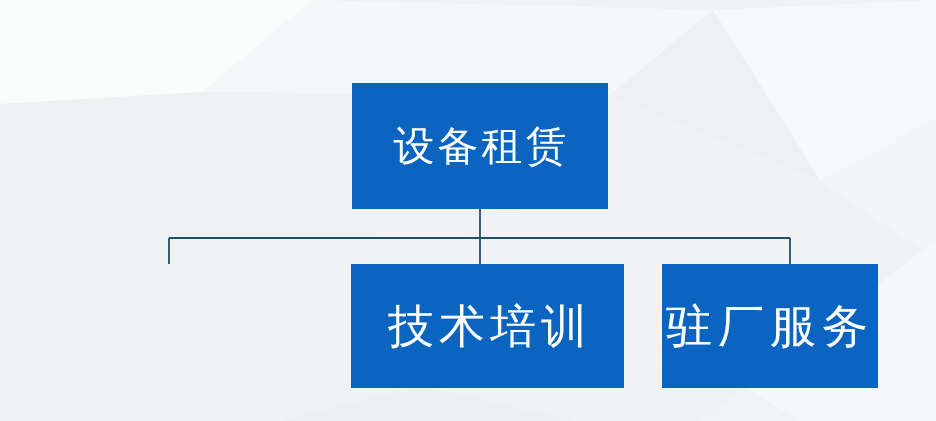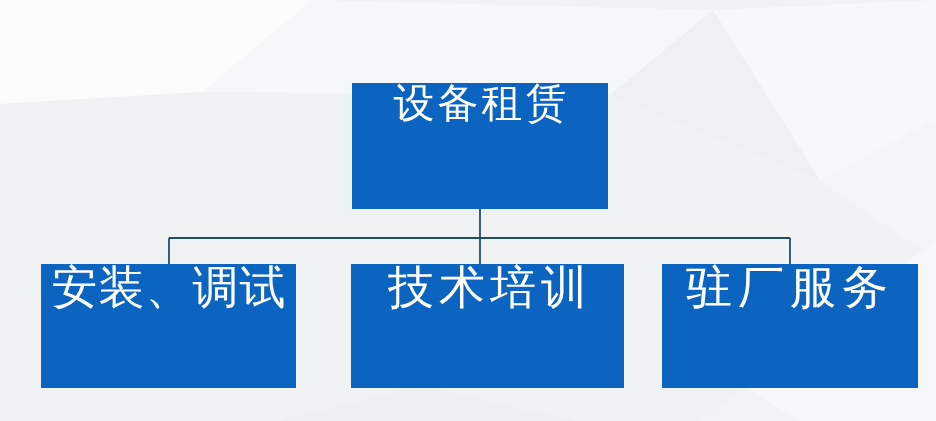--- a/index.html
+++ b/index.html
@@ -25,41 +25,41 @@
     position: absolute;
     left: 0; top: 0;
     width: 936px; height: 421px;
     display: block;
   }
   .node {
     position: absolute;
     background: var(--box-fill);
     color: var(--box-text);
     display: flex;
-    align-items: flex-start;
+    align-items: center;
     justify-content: center;
     text-align: center;
     white-space: nowrap;
     line-height: 1;
   }
   .node-root {
     left: 352px; top: 83px;
     width: 256px; height: 126px;
     font-size: 41px;
     letter-spacing: 3px;
     padding-left: 3px; 
   }
   .node-child {
     top: 264px;
     height: 124px;
     font-size: 46px;
   }
   .node-child-1 { left: 41px;  width: 255px; letter-spacing: 1px; padding-left: 1px; }
   .node-child-2 { left: 351px; width: 273px; letter-spacing: 5px; padding-left: 5px; }
-  .node-child-3 { left: 662px; width: 256px; letter-spacing: 6px; }
+  .node-child-3 { left: 662px; width: 216px; letter-spacing: 6px; }
 </style>
 </head>
 <body>
 
 <div class="canvas">
 
   <svg class="bg-svg" viewBox="0 0 936 421" aria-hidden="true">
     <polygon points="58,0 312,0 203,92 0,104 0,0" fill="#fbfcfc" opacity="0.9"></polygon>
     <polygon points="312,0 713,10 610,95 203,92" fill="#f6f7f8" opacity="0.9"></polygon>
     <polygon points="713,10 936,0 936,120 820,180" fill="#f7f8f9" opacity="0.9"></polygon>
@@ -76,23 +76,20 @@
     <line x1="169" y1="238" x2="790" y2="238" stroke="var(--connector)" stroke-width="1.8"></line>
     <line x1="169" y1="238" x2="169" y2="264" stroke="var(--connector)" stroke-width="1.8"></line>
     <line x1="480" y1="238" x2="480" y2="264" stroke="var(--connector)" stroke-width="1.8"></line>
     <line x1="790" y1="238" x2="790" y2="264" stroke="var(--connector)" stroke-width="1.8"></line>
   </svg>
 
   <div class="node node-root">
     <span>设备租赁</span>
   </div>
 
-  <div class="node node-child node-child-1">
-    <span>安装、调试</span>
-  </div>
 
   <div class="node node-child node-child-2">
     <span>技术培训</span>
   </div>
 
   <div class="node node-child node-child-3">
     <span>驻厂服务</span>
   </div>
 
 </div>

